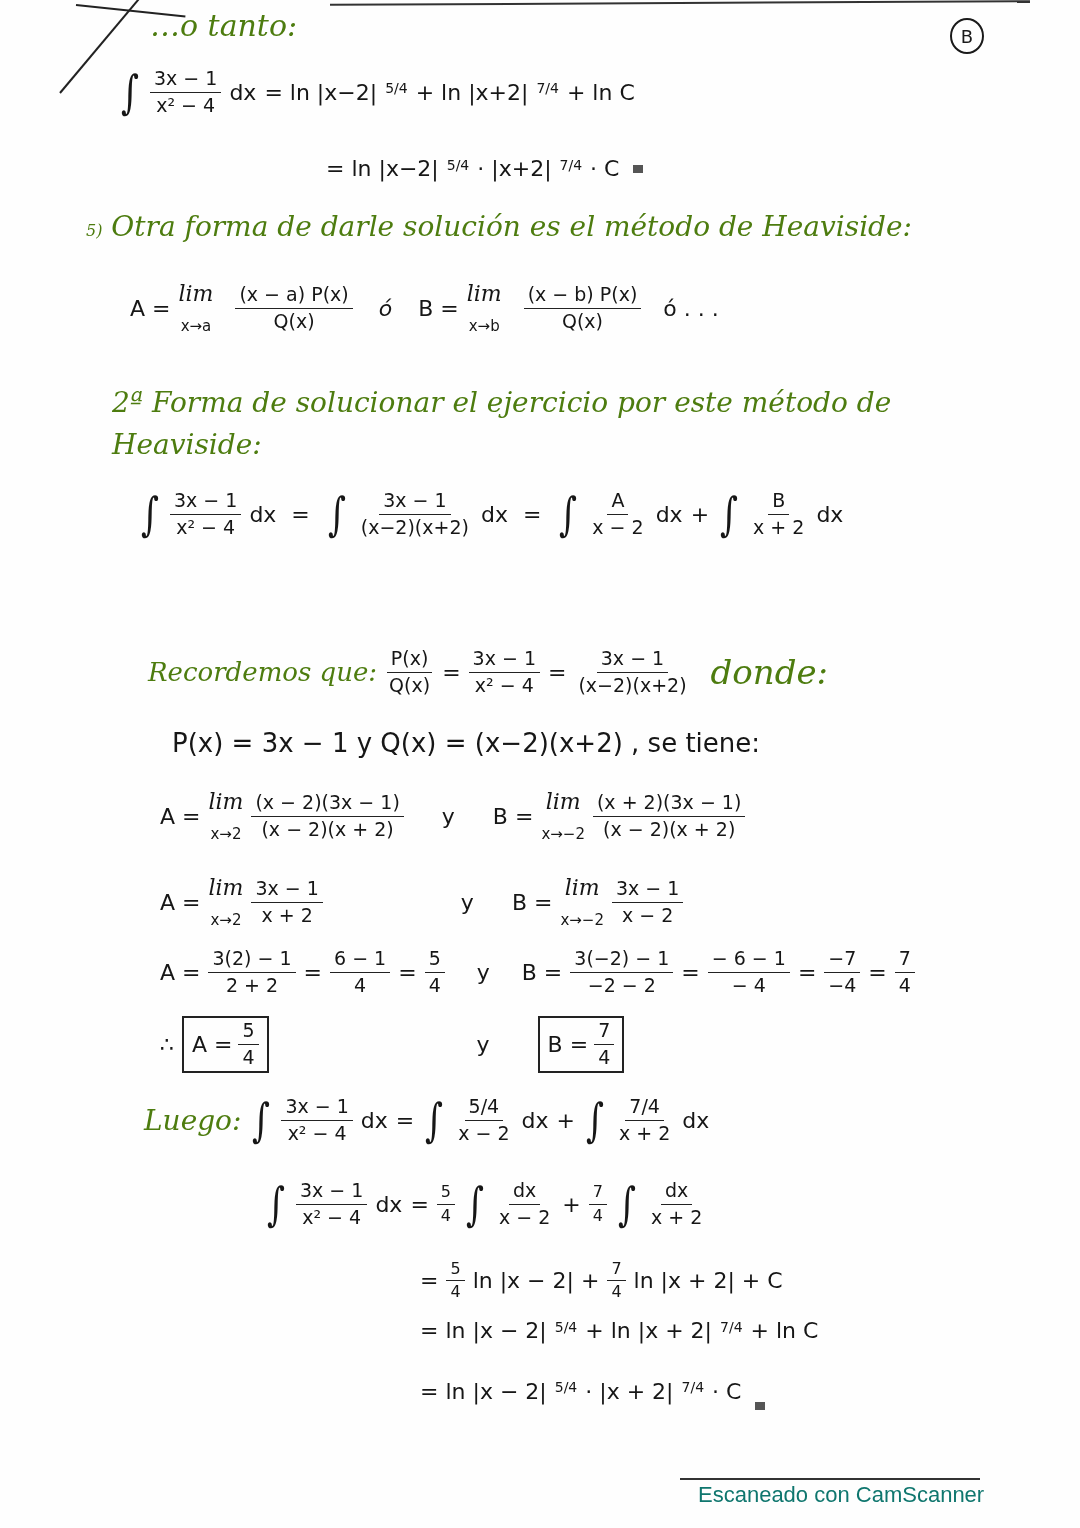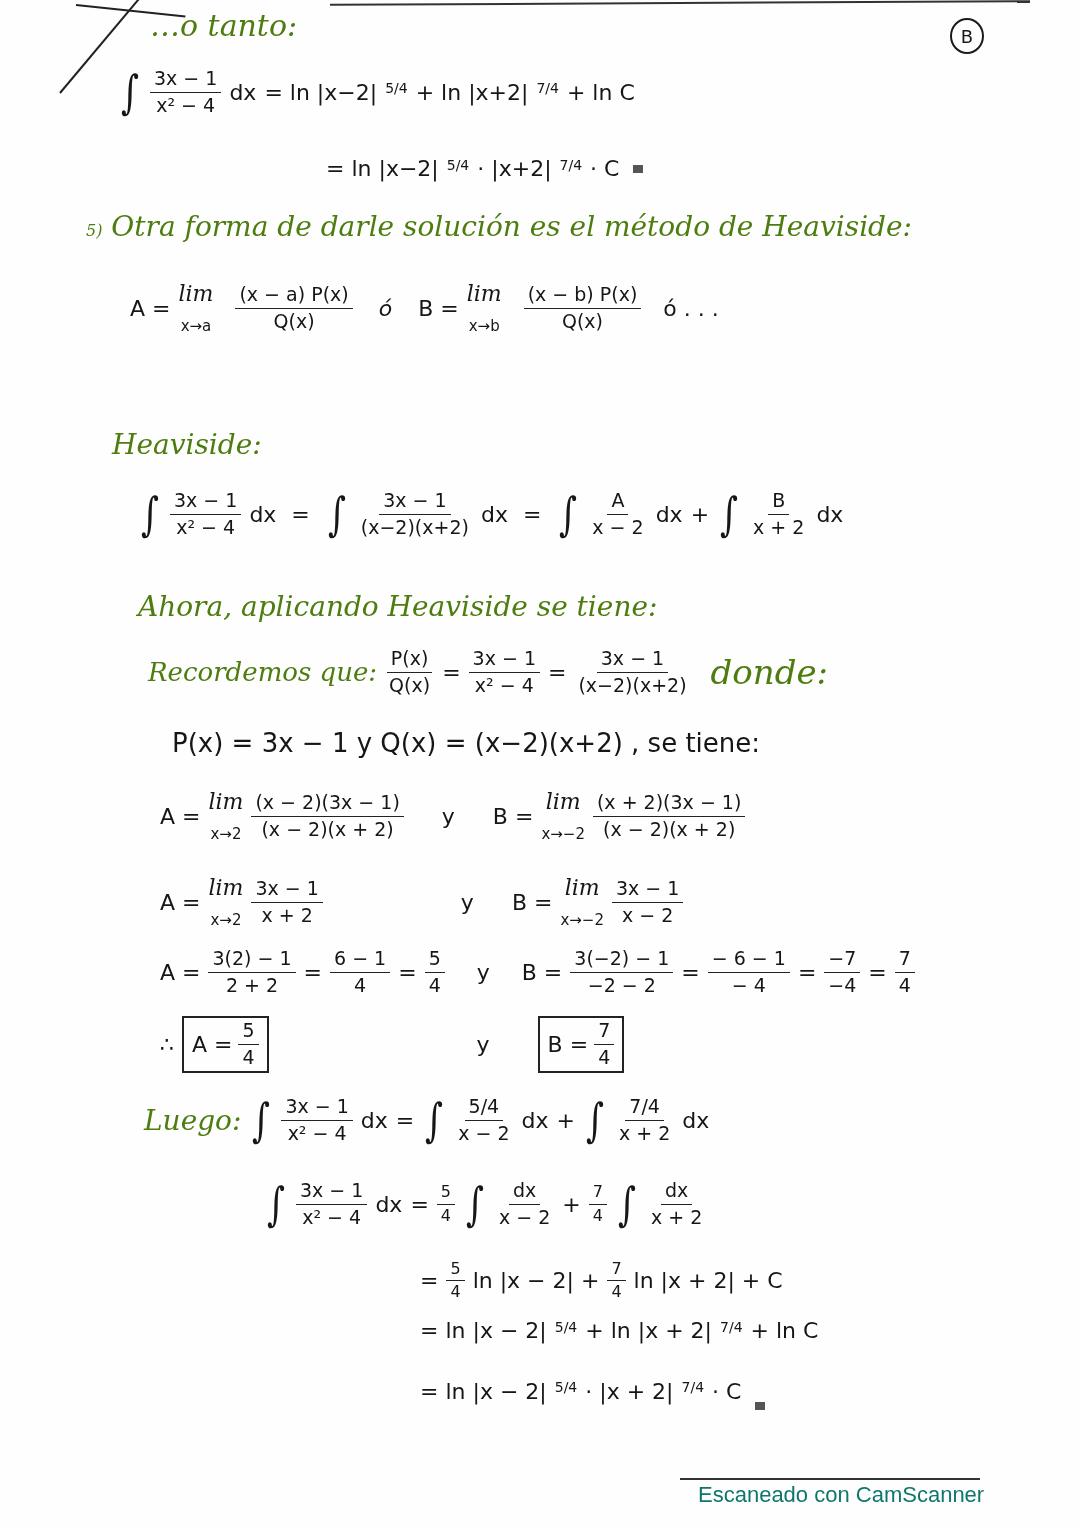--- a/index.html
+++ b/index.html
@@ -86,20 +86,21 @@
         <span class="top">lim</span>
         <span class="sub">x→b</span>
       </span>
     <span class="frac" style="margin-left:14px;">
         <span class="num">(x − b) P(x)</span>
         <span class="den">Q(x)</span>
       </span>
     <span style="margin-left:14px;">ó . . .</span>
   </div>
 
+  <div class="hw" style="left:112px; top:386px; font-size:28px;">2ª Forma de solucionar el ejercicio por este método de</div>
   <div class="hw" style="left:112px; top:428px; font-size:28px;">Heaviside:</div>
 
   <div class="m" style="left:138px; top:490px;">
     <span class="int">∫</span>
     <span class="frac">
         <span class="num">3x − 1</span>
         <span class="den">x² − 4</span>
       </span>
     <span>dx</span>
       <span>&nbsp;=&nbsp;</span>
@@ -118,21 +119,20 @@
     <span>dx</span>
       <span>+</span>
     <span class="int">∫</span>
     <span class="frac">
         <span class="num">B</span>
         <span class="den">x + 2</span>
       </span>
     <span>dx</span>
   </div>
 
-  <div class="hw" style="left:138px; top:590px; font-size:28px;">Ahora, aplicando Heaviside se tiene:</div>
 
   <div class="m" style="left:148px; top:648px;">
     <span class="hw" style="position:static; font-size:26px;">Recordemos que:</span>
     <span class="frac">
         <span class="num">P(x)</span>
         <span class="den">Q(x)</span>
       </span>
     <span>=</span>
     <span class="frac">
         <span class="num">3x − 1</span>

